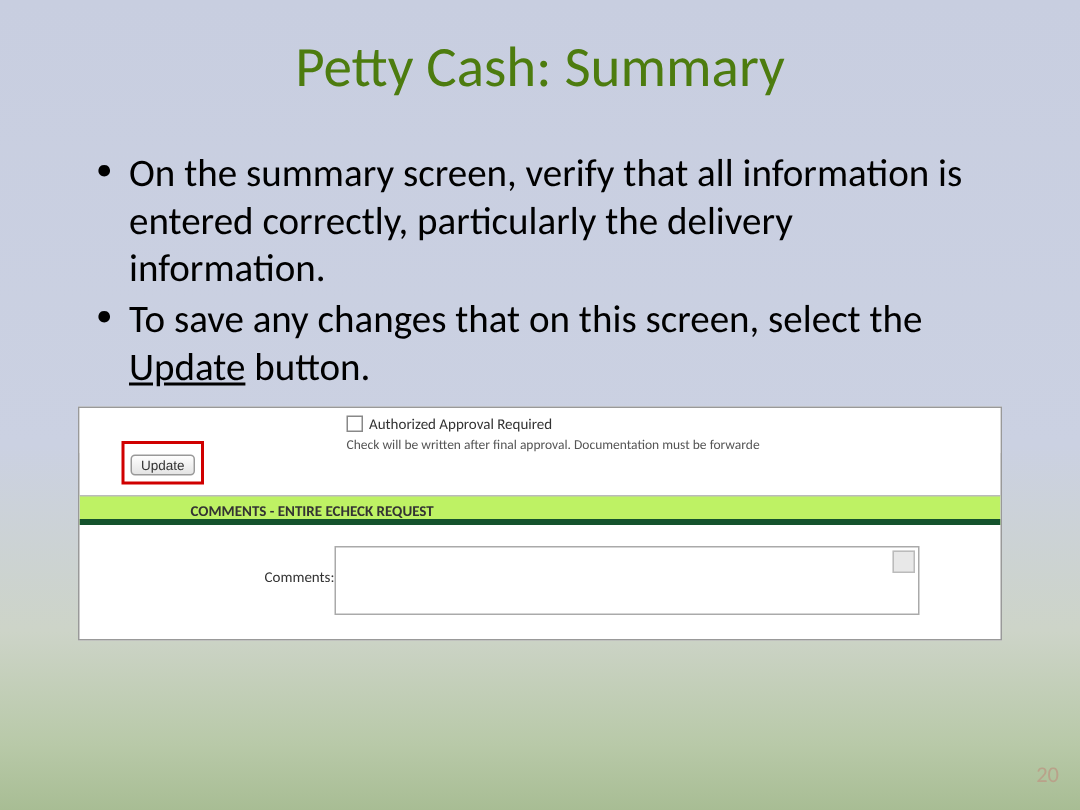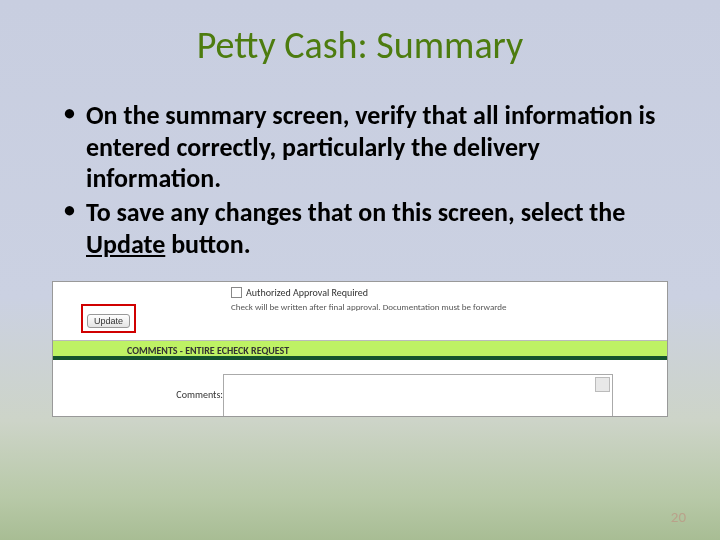--- a/index.html
+++ b/index.html
@@ -13,44 +13,43 @@
   }
   .title {
     text-align: center;
     font-size: 38px;
     color: #4d7c0f;
     padding-top: 22px;
     font-weight: 400;
   }
   .content {
     padding: 32px 64px 0 64px;
-    font-weight: bold;
   }
   ul { list-style: none; }
   li {
     font-size: 26px;
     color: #000;
     line-height: 1.22;
     margin-bottom: 2px;
     position: relative;
     padding-left: 22px;
   }
   li::before {
     content: "•";
     position: absolute;
     left: 0;
     top: 0;
     font-size: 22px;
   }
   .u { text-decoration: underline; }
   .screenshot {
-    margin: 20px 52px 0 52px;
+    margin: 10px 52px 0 52px;
     background: #fff;
     border: 1px solid #999;
-    height: 136px;
+    height: 156px;
     position: relative;
     overflow: hidden;
   }
   .shot-top {
     position: absolute;
     top: 0; left: 0; right: 0;
     background: #fff;
     padding: 4px 0 0 0;
   }
   .approval-line {
@@ -134,21 +133,21 @@
     content: "";
     position: absolute;
     right: 2px; top: 2px;
     width: 13px; height: 13px;
     background: #e8e8e8;
     border: 1px solid #bbb;
   }
   .pagenum {
     position: absolute;
     bottom: 14px;
-    right: 34px;
+    right: 14px;
     font-size: 15px;
     color: #b9a28a;
   }
 </style>
 </head>
 <body>
 
 <h1 class="title">Petty Cash: Summary</h1>
 
 <div class="content">

